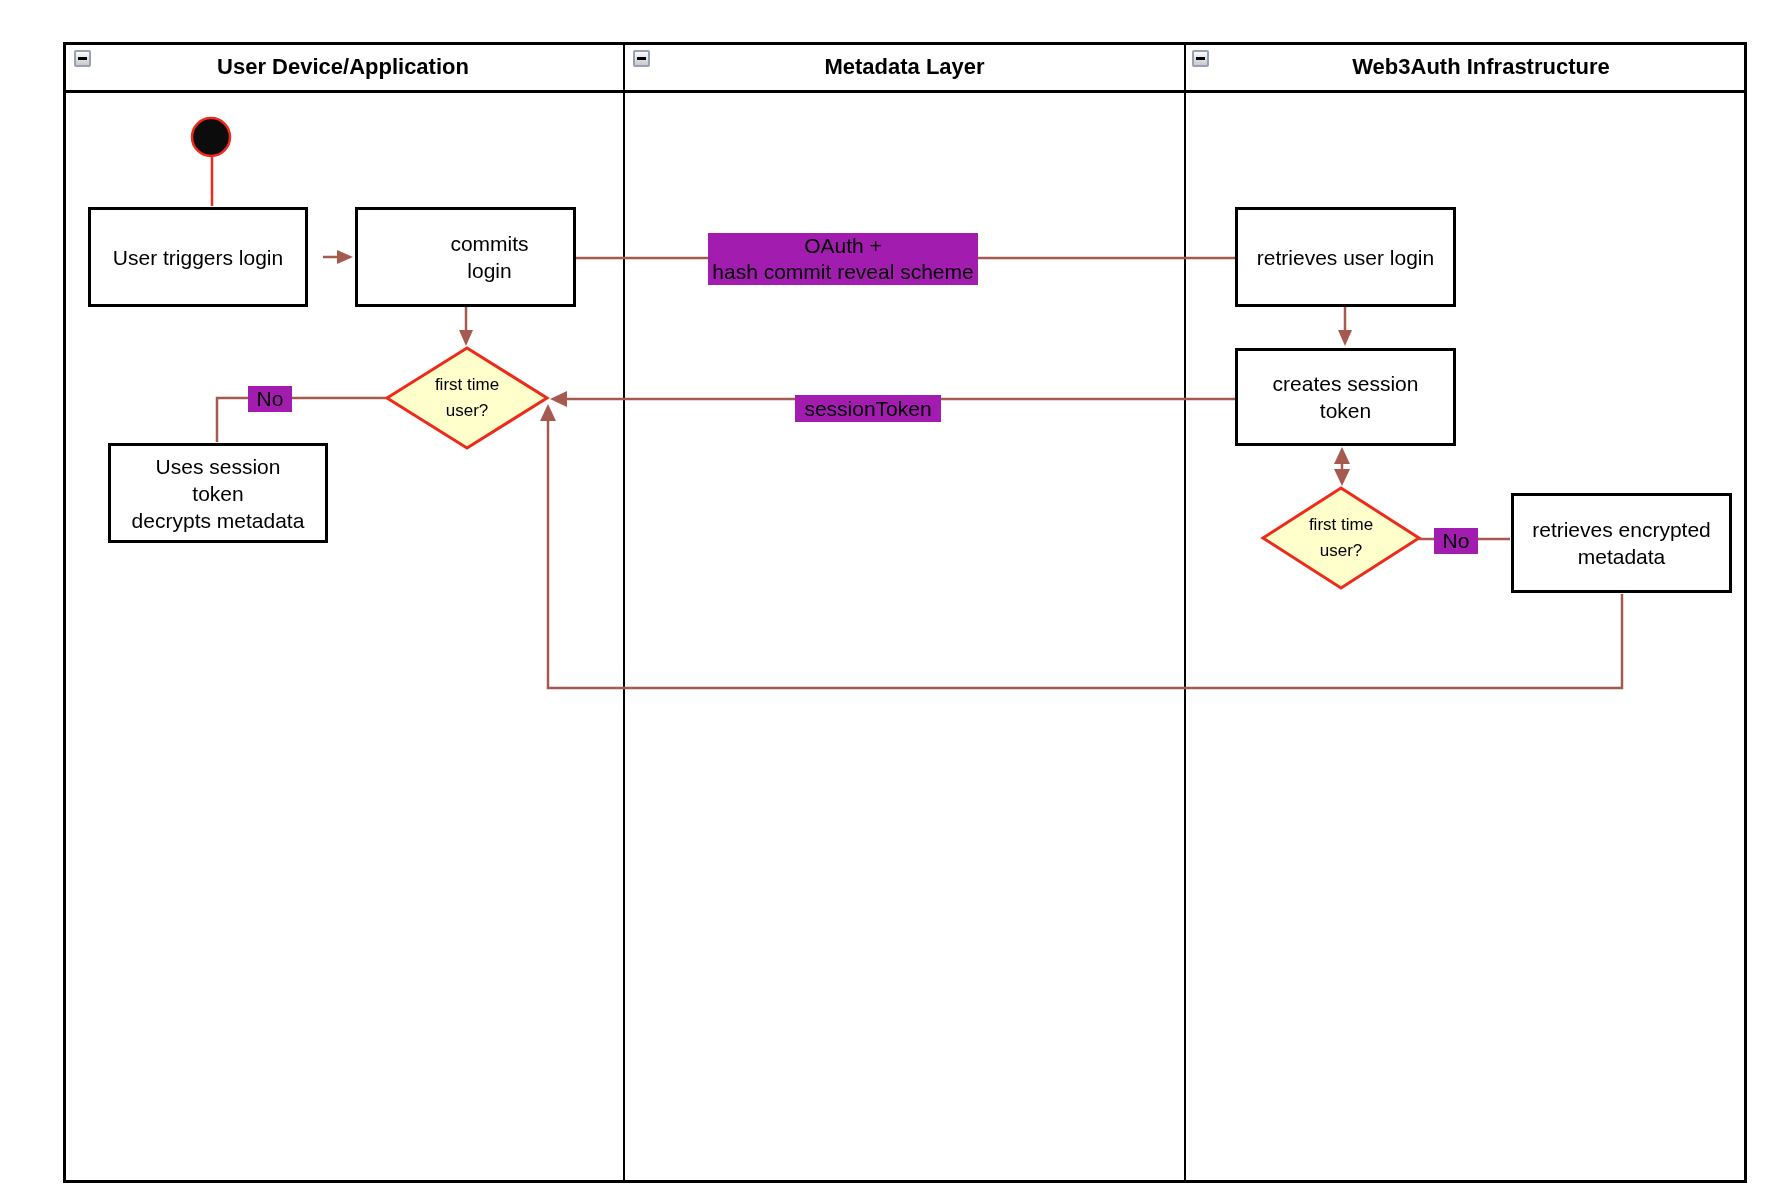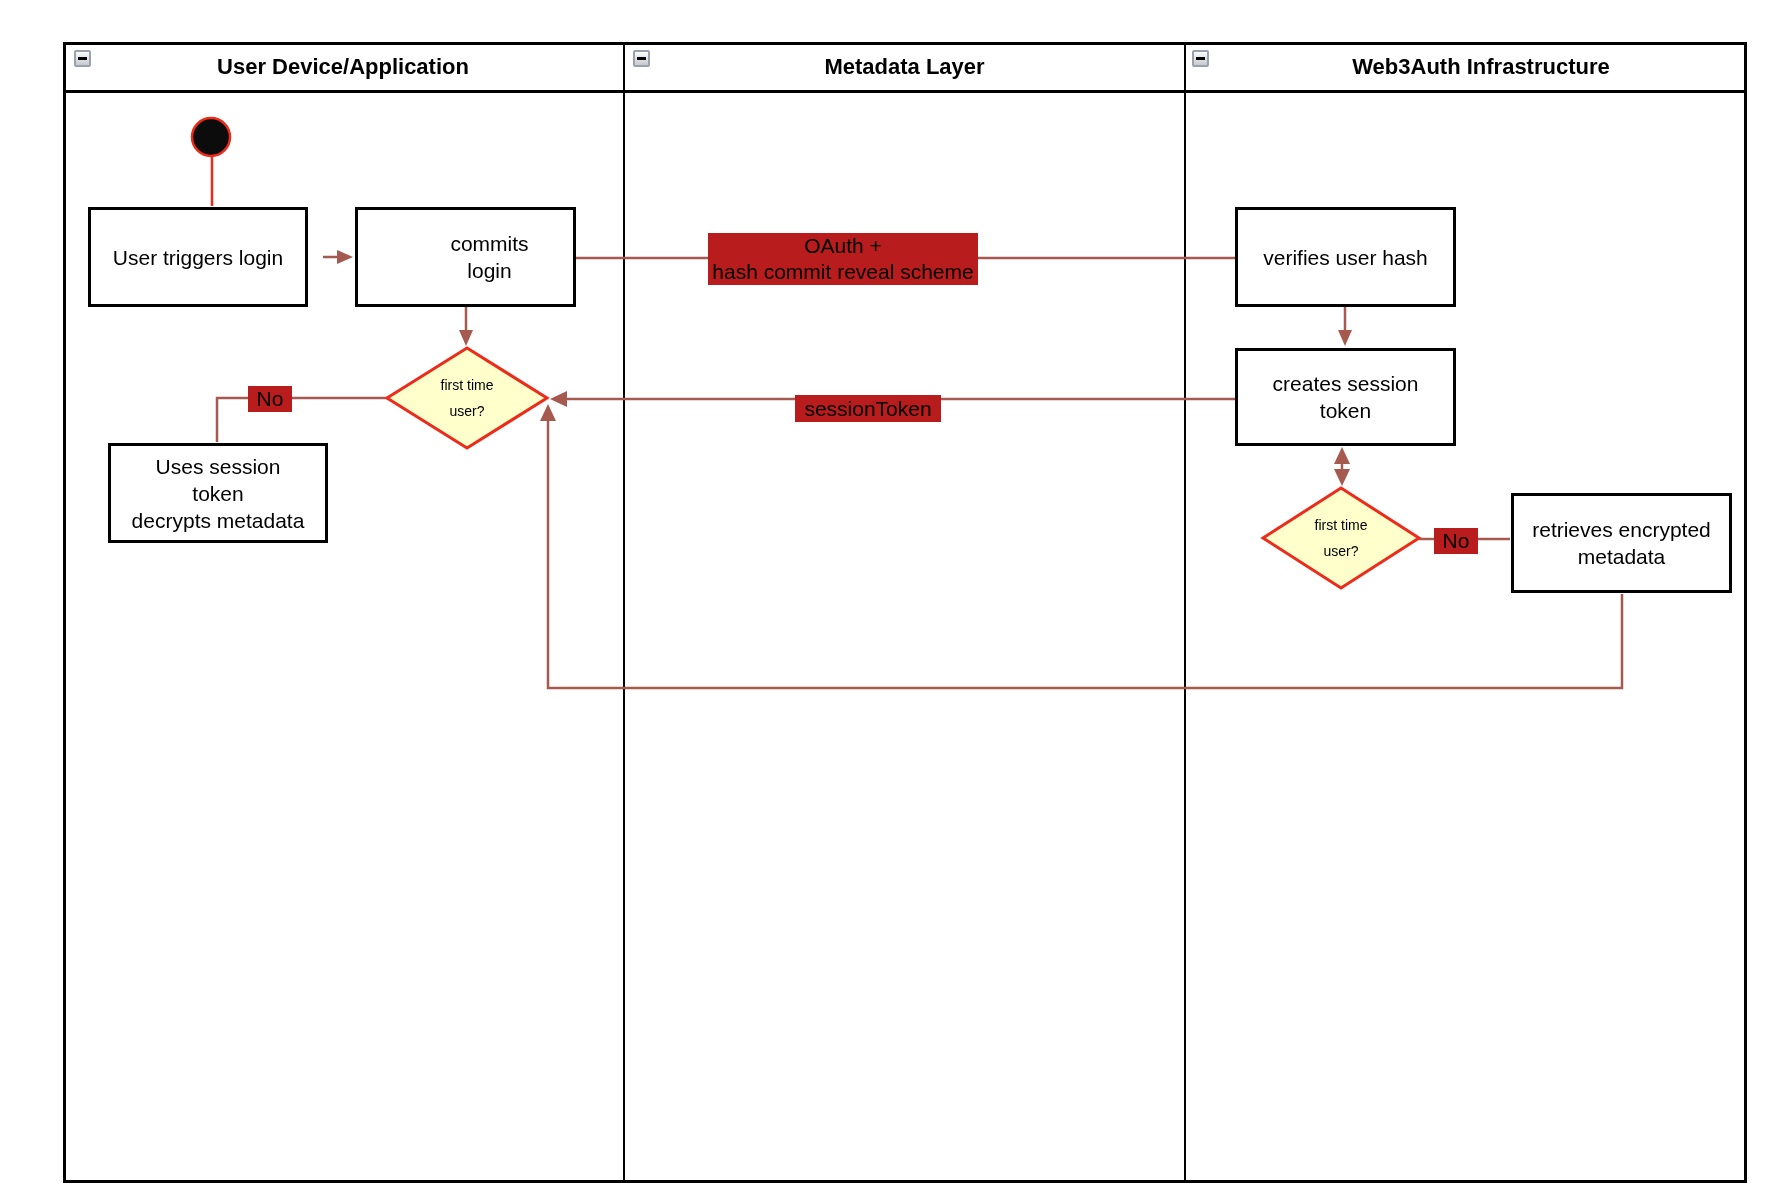--- a/index.html
+++ b/index.html
@@ -17,22 +17,22 @@
   .collapse{position:absolute;width:17px;height:17px;box-sizing:border-box;
             border:2px solid #99a1ae;border-radius:2px;
             background:linear-gradient(#fbfbfb,#c7cad0);
             display:flex;align-items:center;justify-content:center;cursor:pointer;}
   .collapse .minus{width:9px;height:3px;background:#000;}
   
   .node{position:absolute;background:var(--node-fill);border:3px solid var(--lane-border);
         box-sizing:border-box;display:flex;align-items:center;justify-content:center;
         text-align:center;font-size:21px;line-height:27px;white-space:pre-line;}
   .dtext{position:absolute;display:flex;align-items:center;justify-content:center;
-         text-align:center;font-size:14px;line-height:26px;white-space:pre-line;}
-  .elabel{position:absolute;background:#b91c1c;text-align:center;font-size:21px;
+         text-align:center;font-size:17px;line-height:26px;white-space:pre-line;}
+  .elabel{position:absolute;background:#a21caf;text-align:center;font-size:21px;
           line-height:26px;white-space:pre-line;display:flex;align-items:center;
           justify-content:center;}
   
   svg.overlay{position:absolute;left:0;top:0;}
   .flow{stroke:var(--flow-line);stroke-width:2.5;fill:none;}
   .flow-head{fill:var(--flow-line);stroke:none;}
   .decision{fill:var(--decision-fill);stroke:var(--start-and-decision-border);stroke-width:3;}
   .start-node{fill:#0c0c0c;stroke:var(--start-and-decision-border);stroke-width:2.5;}
   .start-line{stroke:var(--start-and-decision-border);stroke-width:2.5;fill:none;}
 </style>
@@ -93,21 +93,21 @@
     <polygon class="decision" points="387,398 467,348 547,398 467,448"></polygon>
     <polygon class="decision" points="1263,538 1341,488 1419,538 1341,588"></polygon>
   </svg>
 
   <div class="node" style="left:88px;top:207px;width:220px;height:100px;">User triggers login</div>
   <div class="node" style="left:355px;top:207px;width:221px;height:100px;padding-left:48px;">commits
 login</div>
   <div class="node" style="left:108px;top:443px;width:220px;height:100px;">Uses session
 token
 decrypts metadata</div>
-  <div class="node" style="left:1235px;top:207px;width:221px;height:100px;">verifies user hash</div>
+  <div class="node" style="left:1235px;top:207px;width:221px;height:100px;">retrieves user login</div>
   <div class="node" style="left:1235px;top:348px;width:221px;height:98px;">creates session
 token</div>
   <div class="node" style="left:1511px;top:493px;width:221px;height:100px;">retrieves encrypted
 metadata</div>
 
   <div class="dtext" style="left:387px;top:358px;width:160px;height:80px;">first time
 user?</div>
   <div class="dtext" style="left:1261px;top:498px;width:160px;height:80px;">first time
 user?</div>
 

